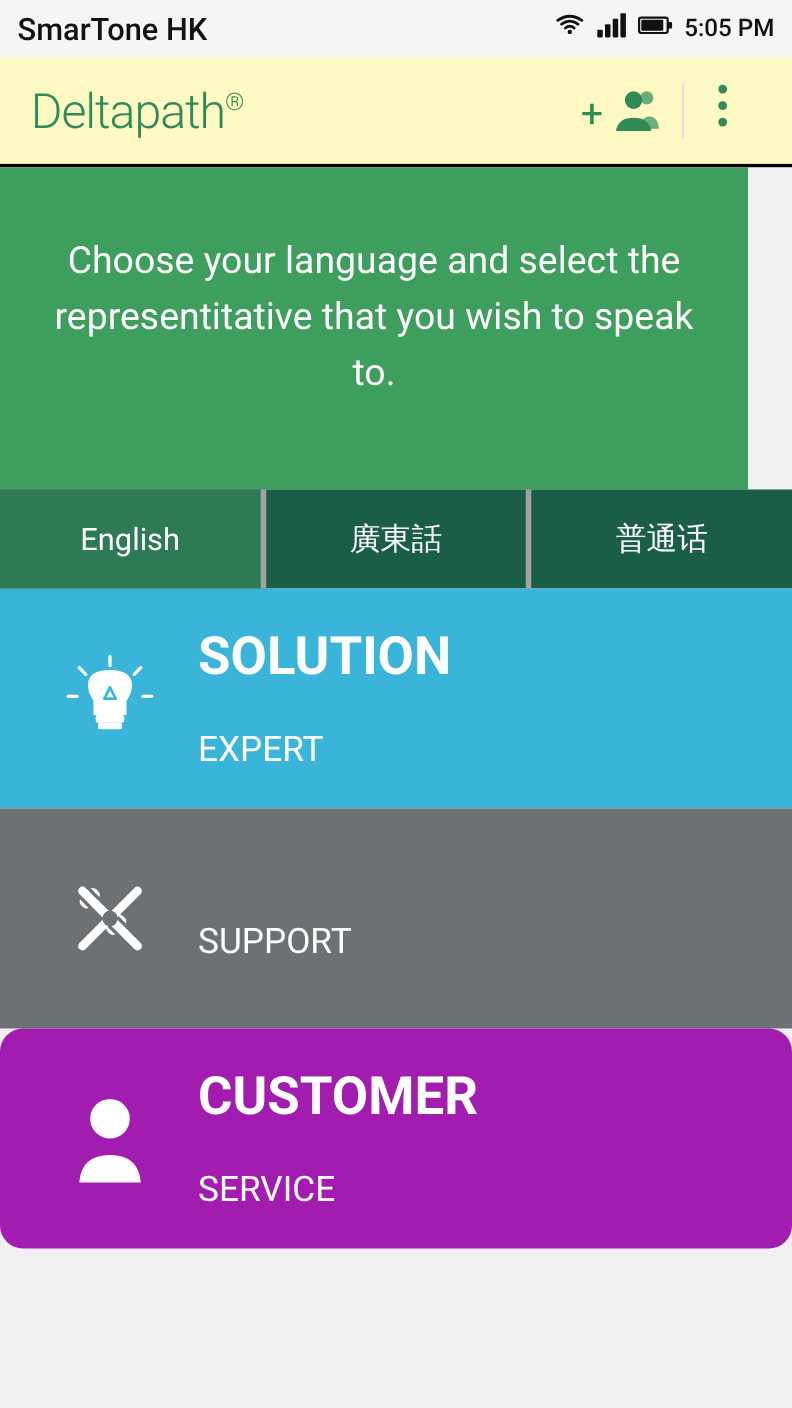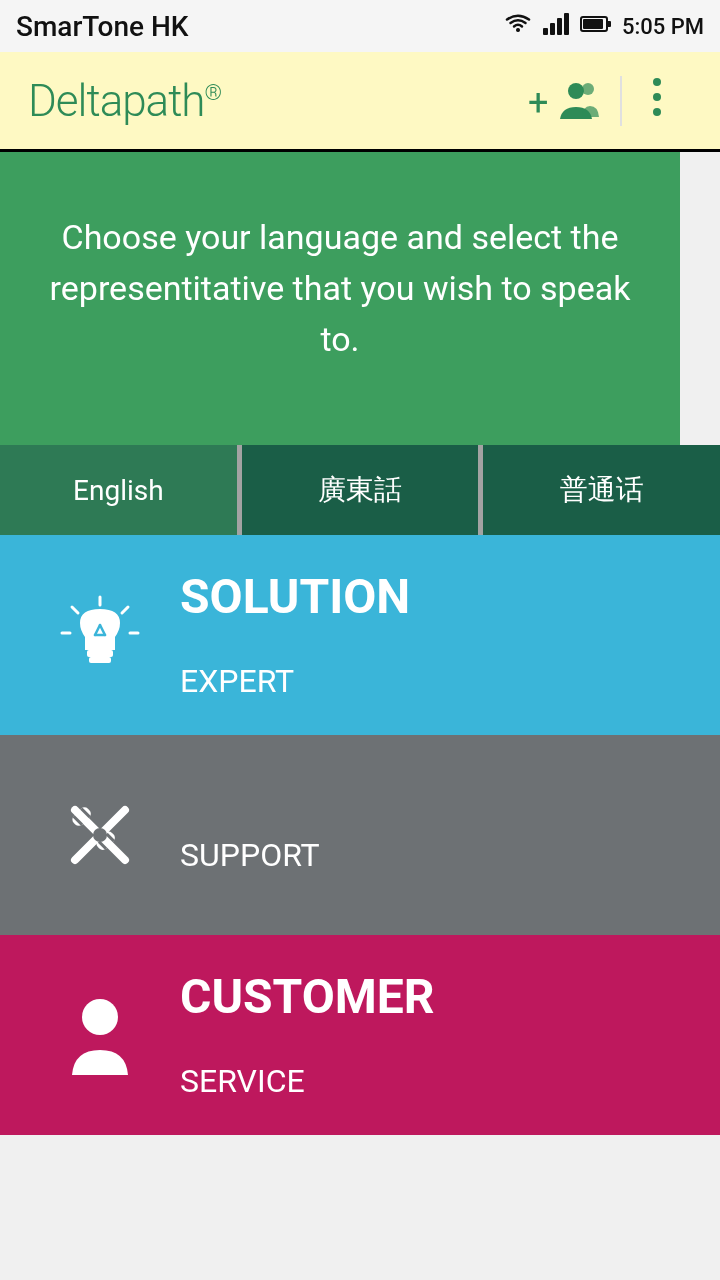--- a/index.html
+++ b/index.html
@@ -140,21 +140,22 @@
       gap: 40px;
       cursor: pointer;
     }
     .service-btn.solution {
       background: #3ab5d9;
     }
     .service-btn.technical {
       background: #6d7174;
     }
     .service-btn.customer {
-      background: #be185d;
+      background: #a21caf;
+      border-radius: 21px;
     }
 
     .service-icon {
       width: 80px;
       height: 80px;
       flex-shrink: 0;
     }
 
     .service-labels {
       display: flex;

